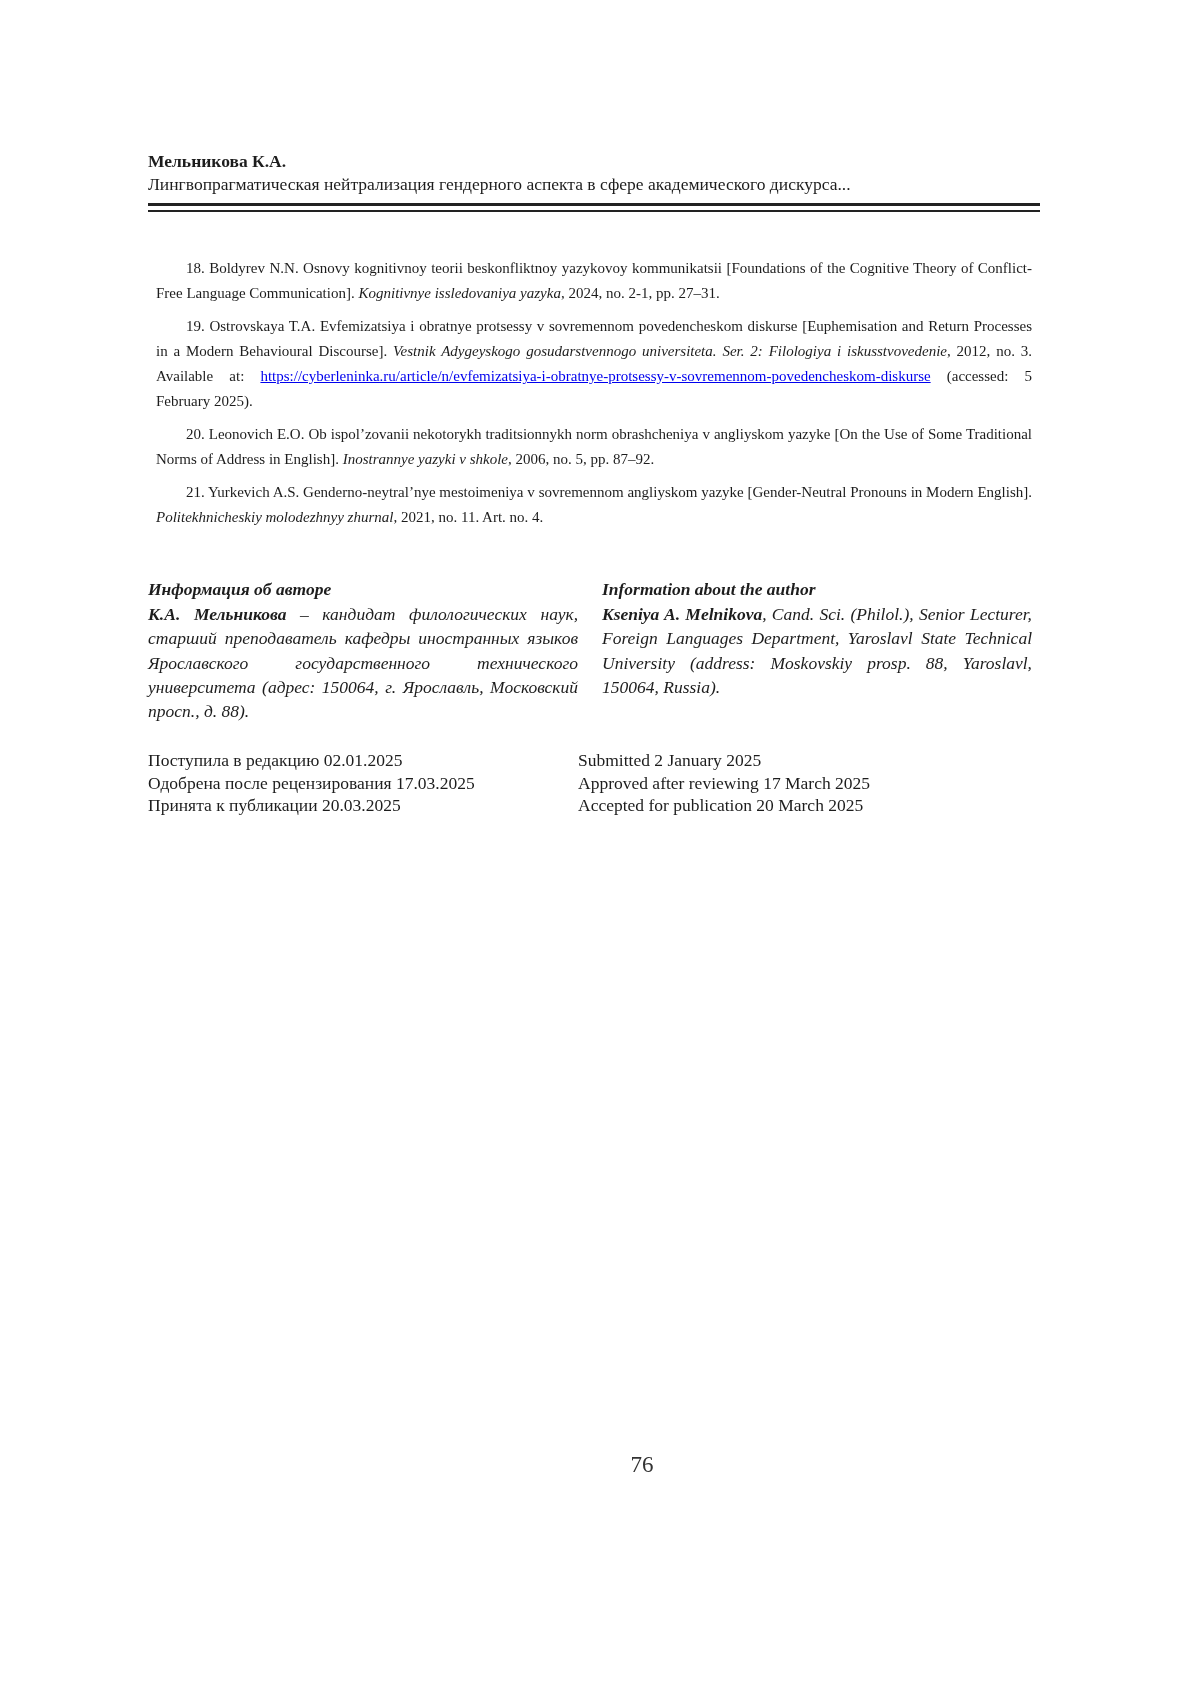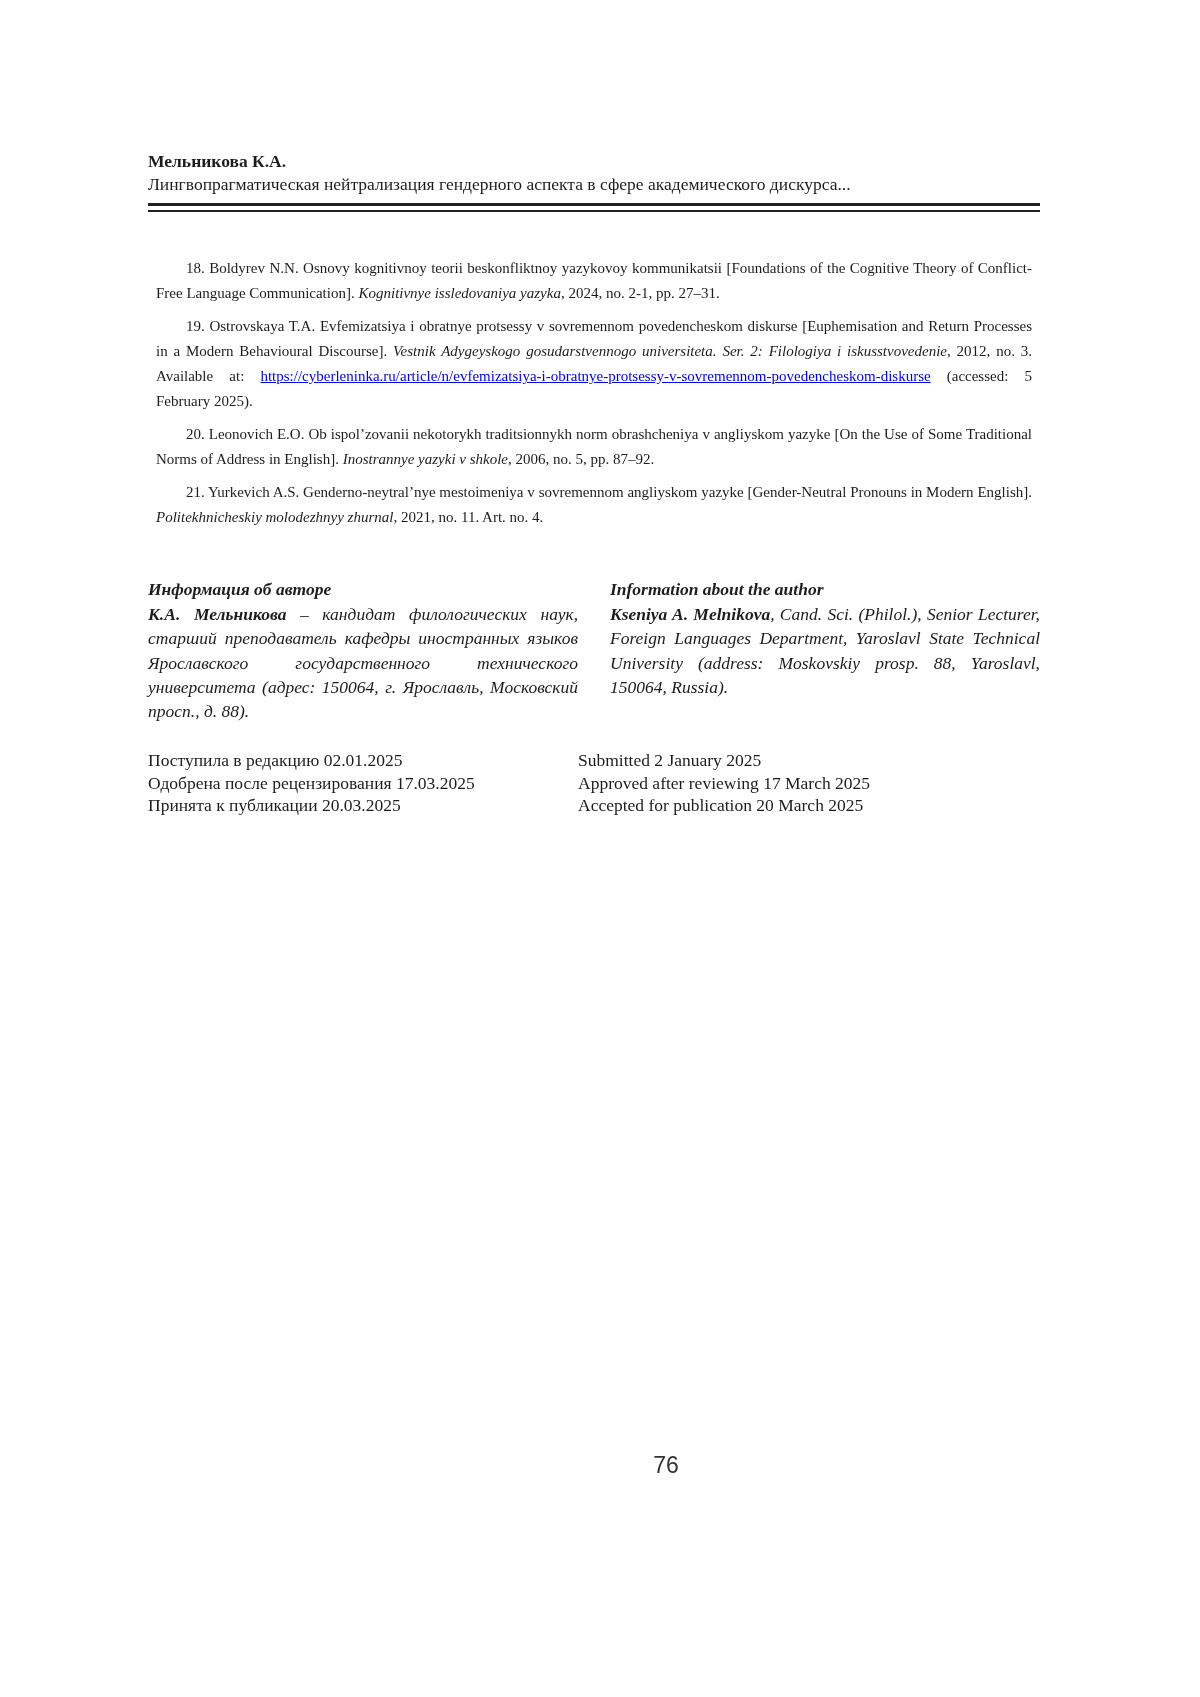--- a/index.html
+++ b/index.html
@@ -35,45 +35,45 @@
     text-indent: 30px;
     hyphens: manual;
   }
   .italic { font-style: italic; }
   .bold   { font-weight: 700; }
   a.link {
     color: var(--link-color, #0000EE);
     text-decoration: underline;
     cursor: pointer;
   }
-  .info-row { margin-top: 46px; display: flex; gap: 32px; }
+  .info-row { margin-top: 46px; display: flex; gap: 24px; }
   .col { width: 430px; }
   .info-heading {
     font-size: 17.5px;
     font-weight: 700;
     font-style: italic;
     line-height: 26px;
   }
   .info-body {
     margin: 0;
     font-size: 17.5px;
     font-style: italic;
     line-height: 24.3px;
     text-align: justify;
     hyphens: manual;
   }
   .dates-row { margin-top: 26px; display: flex; }
   .date-line { font-size: 17.5px; line-height: 22.3px; }
   .dates-en { text-align: left; }
   .page-number {
     position: absolute;
-    left: 666px;
+    left: 642px;
     top: 1452px;
     transform: translateX(-50%);
-    font-family: Liberation Sans, sans-serif;
+    font-family: Liberation Serif, serif;
     font-size: 23px;
     color: #333333;
     text-align: right;
   }
 </style>
 </head>
 <body>
 
 <div class="page">
   <div class="content">

